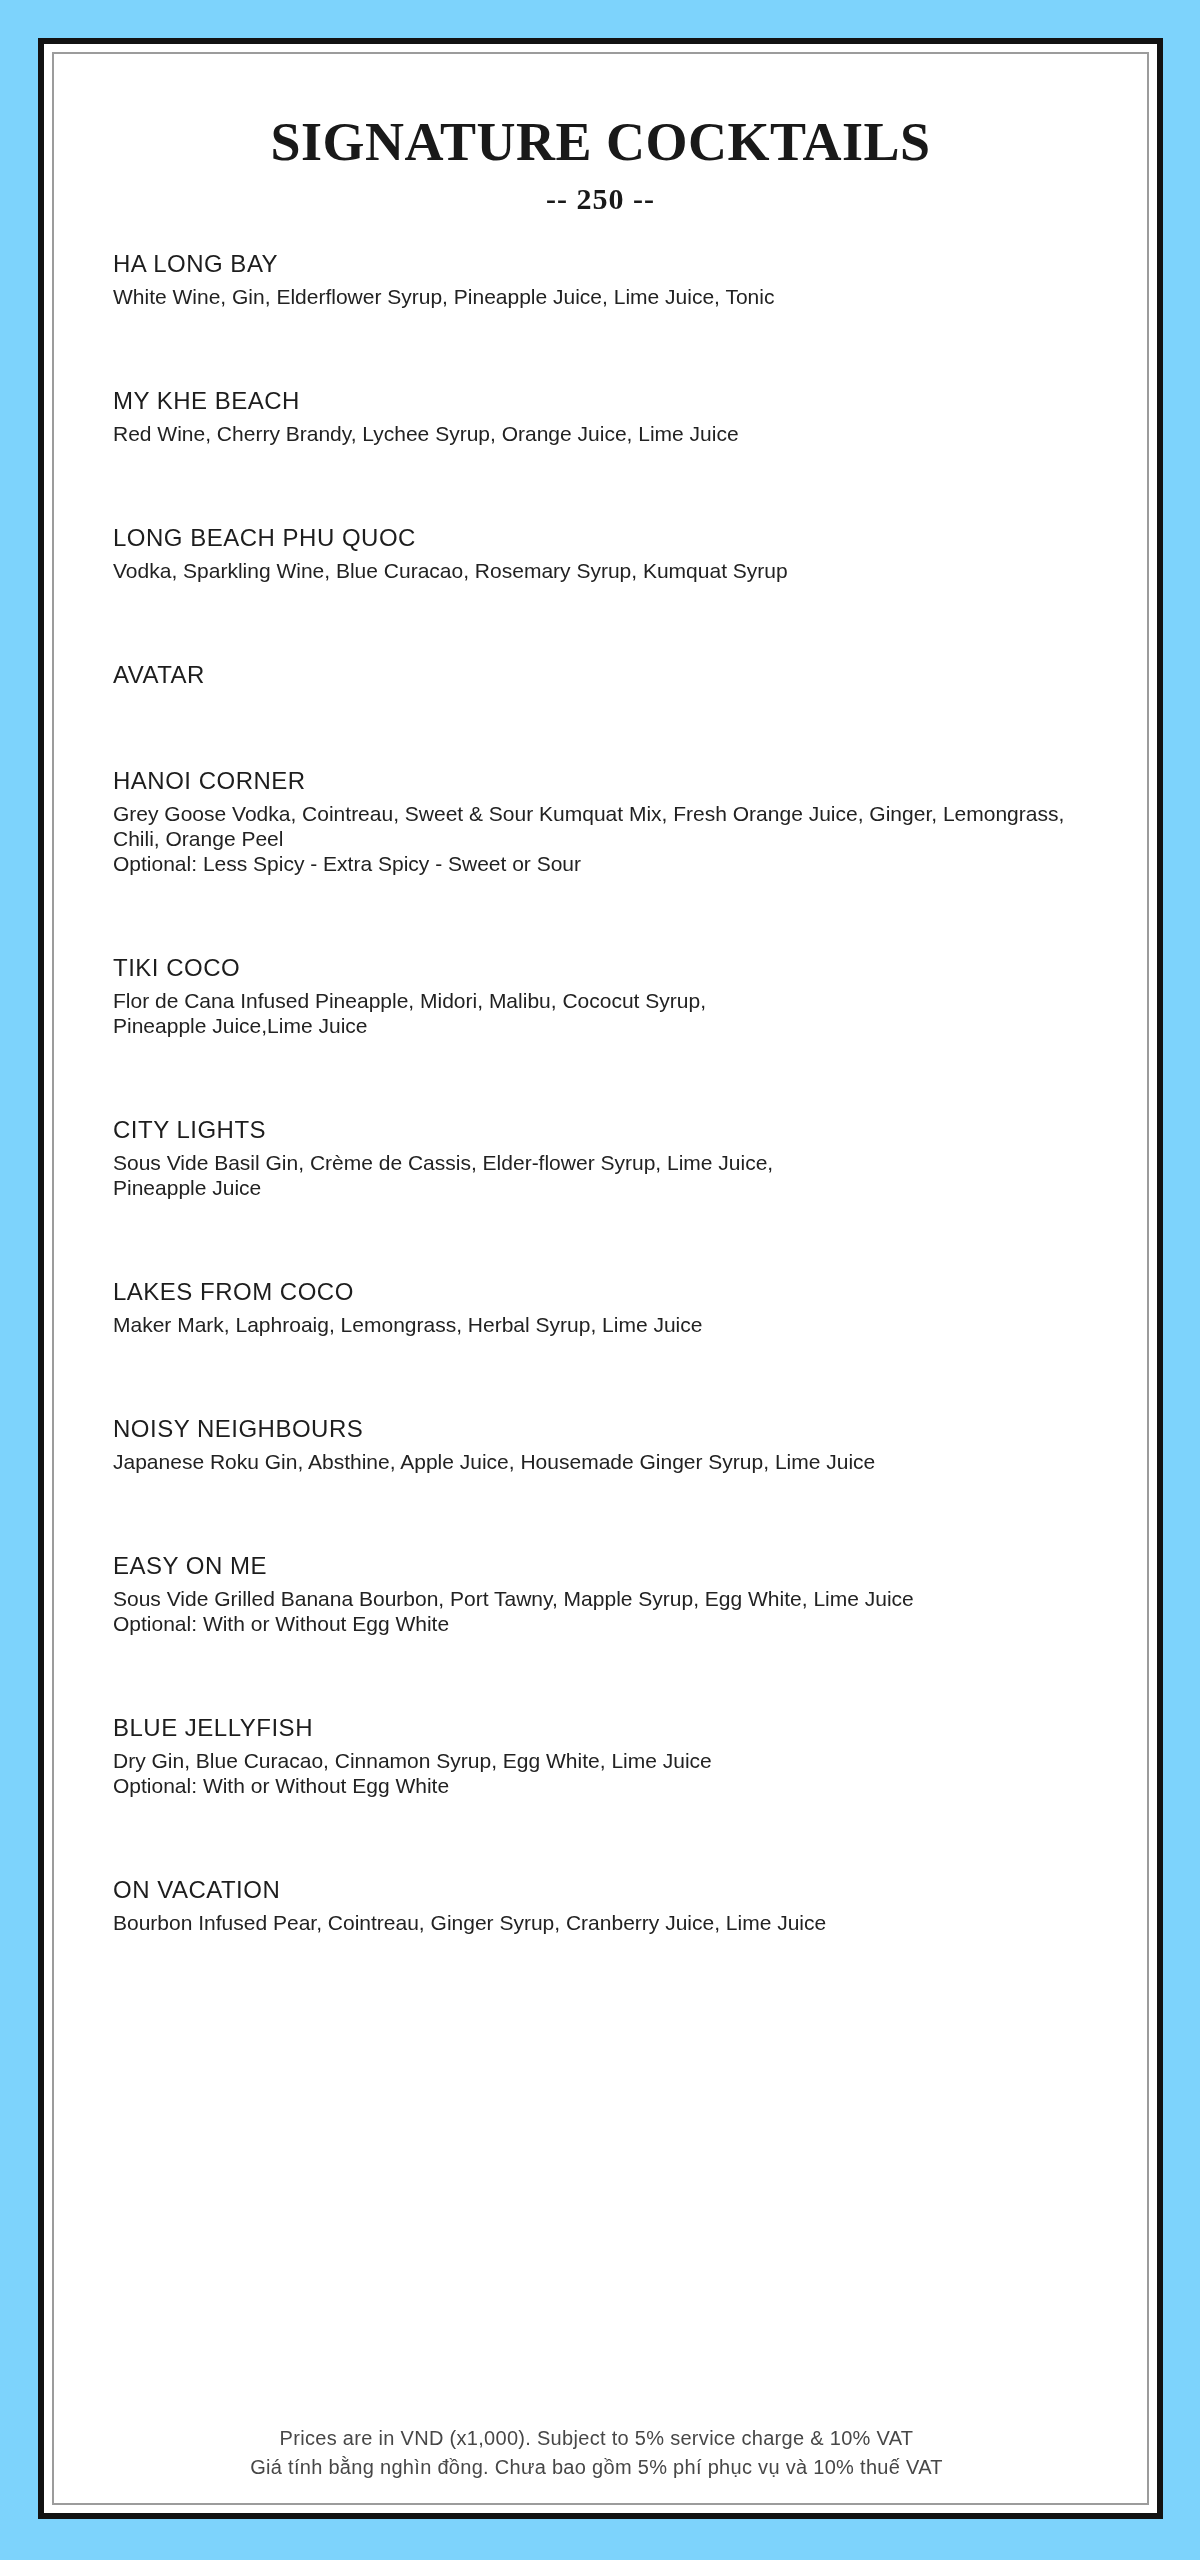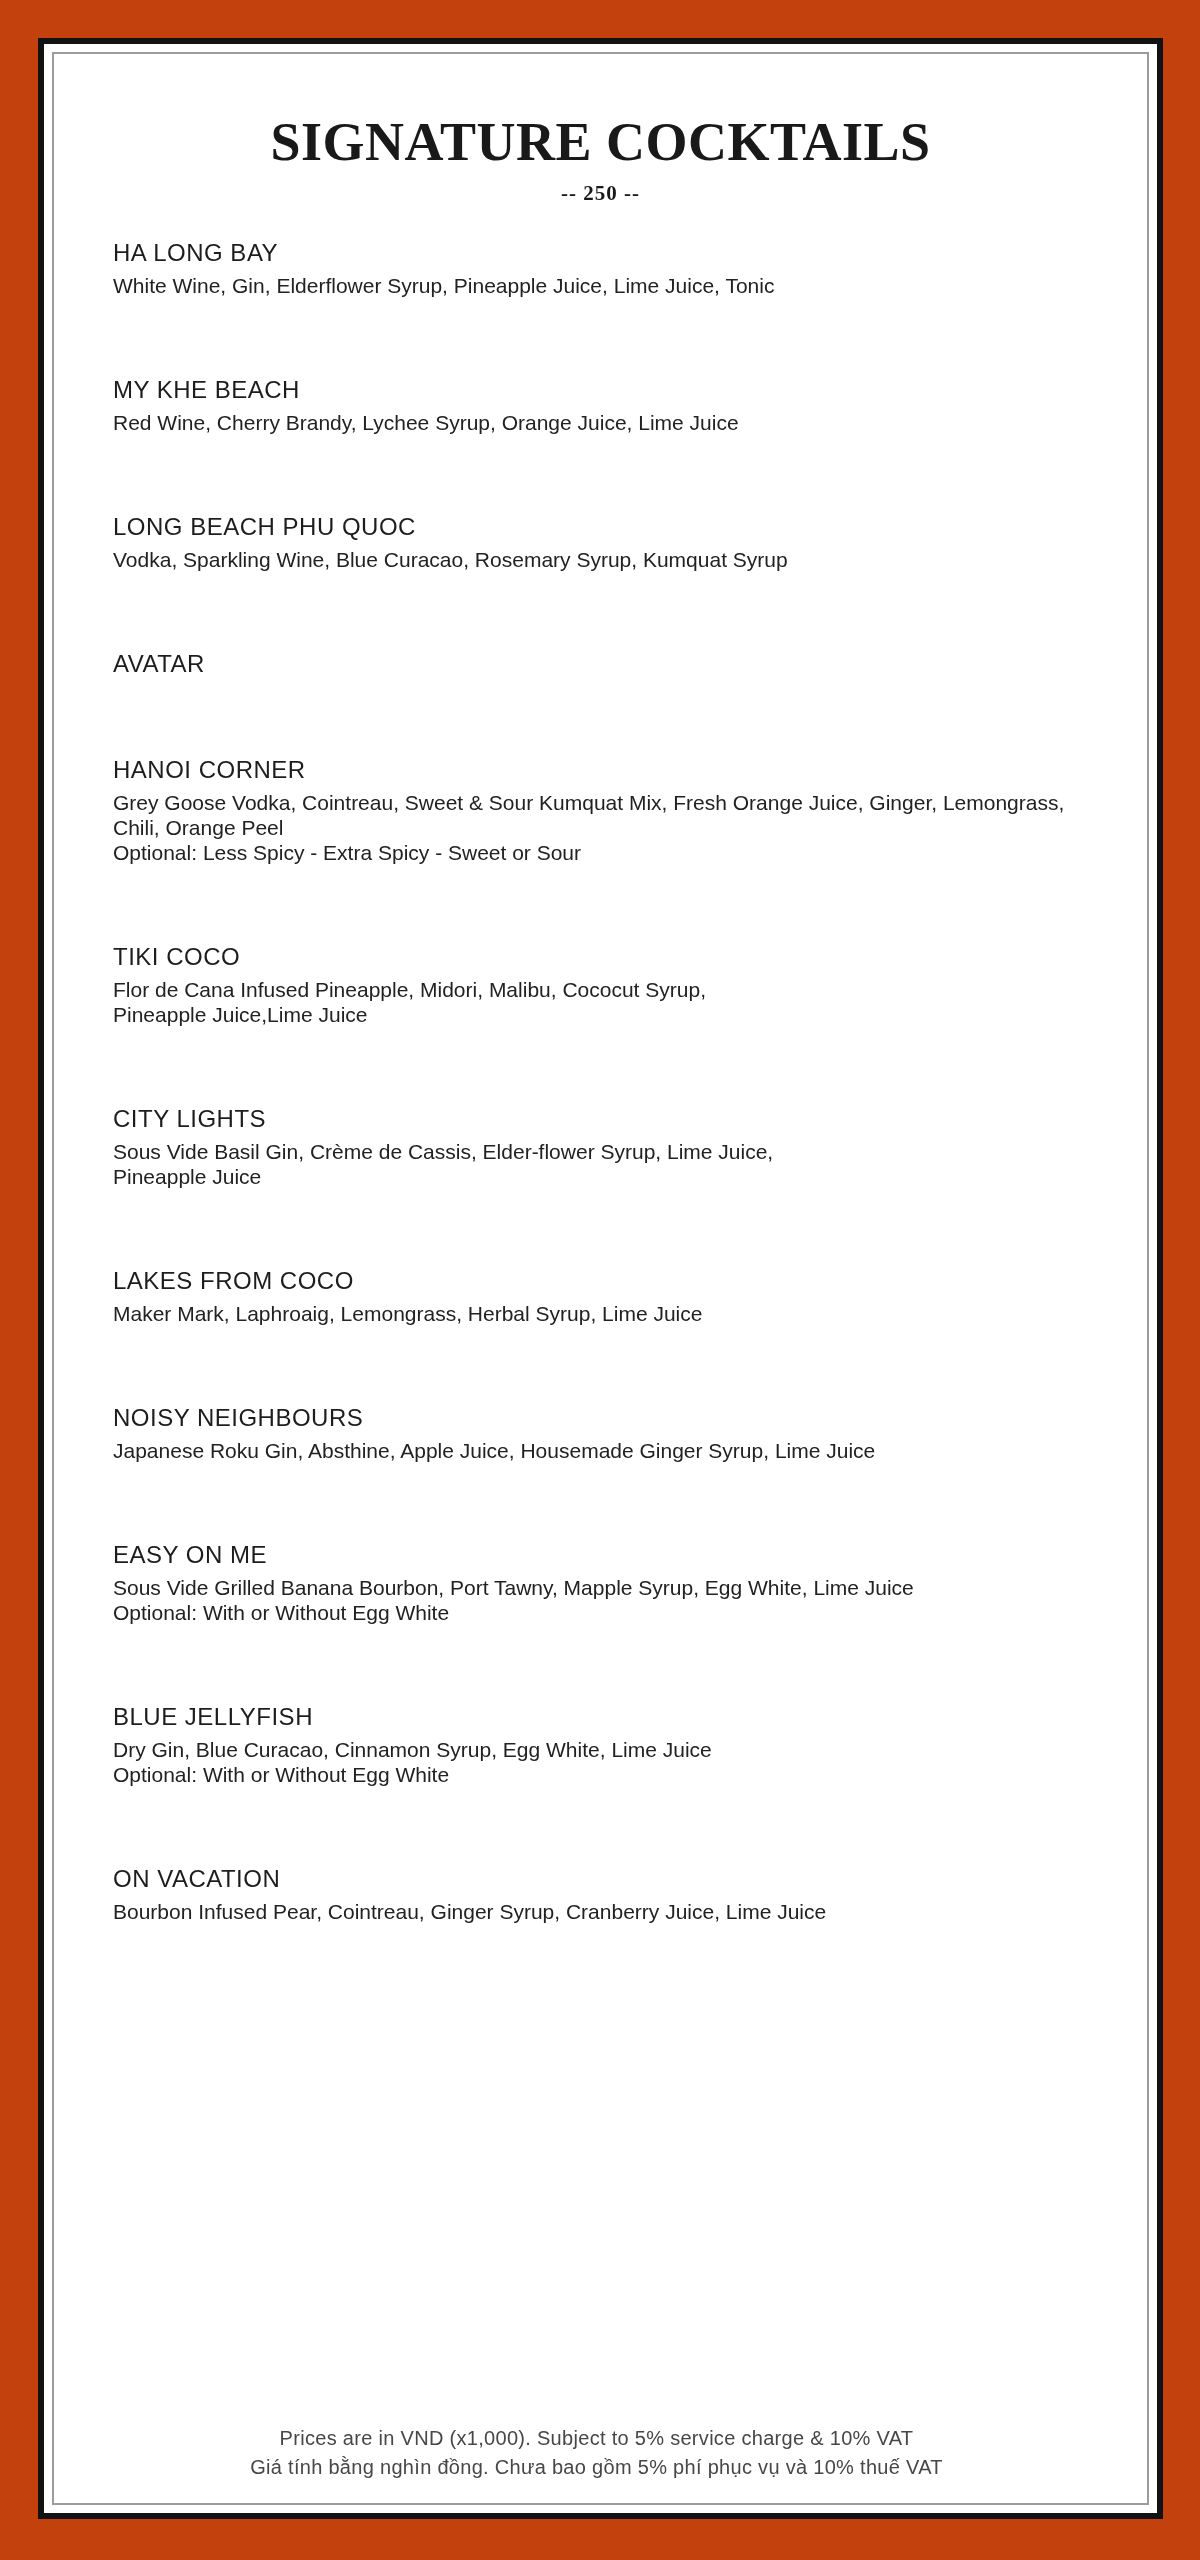--- a/index.html
+++ b/index.html
@@ -7,21 +7,21 @@
     width: 1200px;
     height: 2560px;
     background: #ffffff;
     font-family: "Liberation Sans", sans-serif;
     -webkit-font-smoothing: antialiased;
   }
   .page {
     position: relative;
     width: 1200px;
     height: 2560px;
-    background: #c2410c;
+    background: #7dd3fc;
     overflow: hidden;
   }
   .frame {
     position: absolute;
     left: 38px;
     top: 38px;
     right: 37px;
     bottom: 41px;
     border: 6px solid #121212;
     background: #ffffff;
@@ -40,21 +40,21 @@
     font-family: "Liberation Serif", serif;
     font-weight: 700;
     font-size: 54px;
     line-height: 1.2;
     letter-spacing: 0.5px;
     color: #191919;
   }
   .price-line {
     font-family: "Liberation Serif", serif;
     font-weight: 700;
-    font-size: 21px;
+    font-size: 30px;
     line-height: 1.2;
     letter-spacing: 1px;
     color: #191919;
     margin-top: 6px;
   }
   .items {
     margin-top: 33px;
     padding-left: 59px;
     padding-right: 42px;
   }

